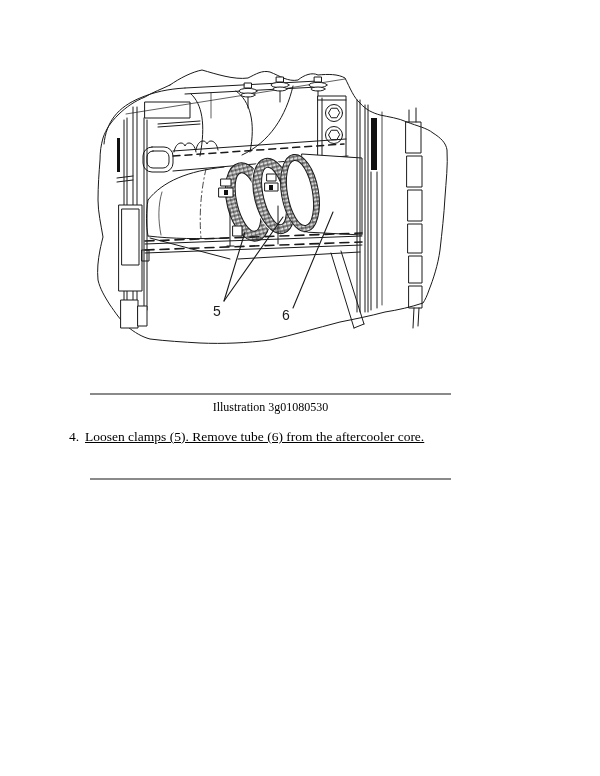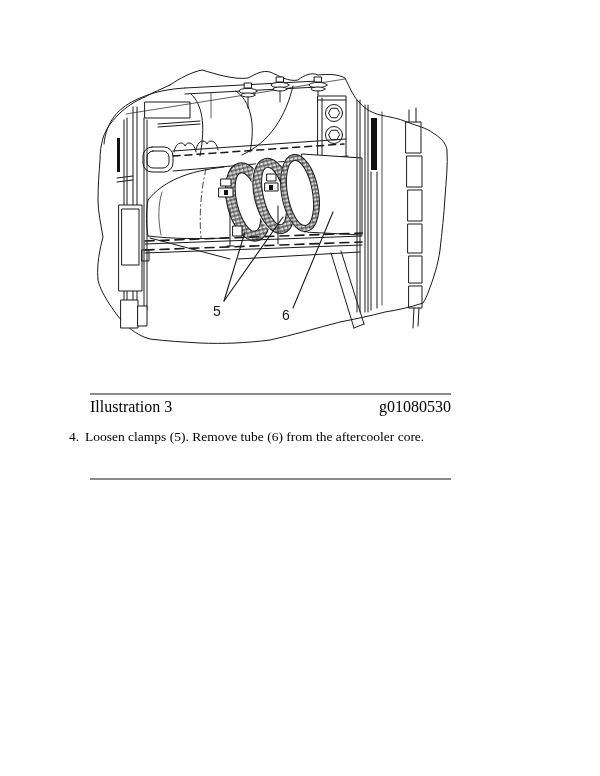--- a/index.html
+++ b/index.html
@@ -6,29 +6,29 @@
   .page{
     position:relative;width:600px;height:776px;background:#ffffff;
     font-family:"Liberation Serif",serif;color:#000;overflow:hidden;
   }
   .figure-wrap{position:absolute;left:88px;top:60px;width:370px;height:292px;}
   .rule{position:absolute;left:90px;width:361px;height:2px;background:#8a8a8a;}
   .rule.top{top:393px;}
   .rule.bottom{top:478px;}
   .caption-row{
     position:absolute;left:90px;top:400px;width:361px;
-    display:flex;justify-content:space-between;align-items:baseline;
-    font-size:16px;line-height:14px;
+    display:flex;justify-content:center;align-items:baseline;
+    font-size:12px;line-height:14px;
   }
   .step-row{
     position:absolute;left:69px;top:428px;width:400px;
     font-size:13.5px;line-height:17px;display:flex;
   }
   .step-num{width:16px;flex:none;}
-  .step-text{flex:1;}
+  .step-text{flex:1;text-decoration:underline;}
   svg text.callout{font-family:"Liberation Sans",sans-serif;font-size:14px;fill:#1a1a1a;}
 </style>
 </head>
 <body>
 
 <div class="page">
 
   <div class="figure-wrap">
     <svg width="370" height="292" viewBox="0 0 370 292" fill="none" stroke="#1a1a1a" stroke-width="1" stroke-linecap="round" stroke-linejoin="round">
       <defs>

